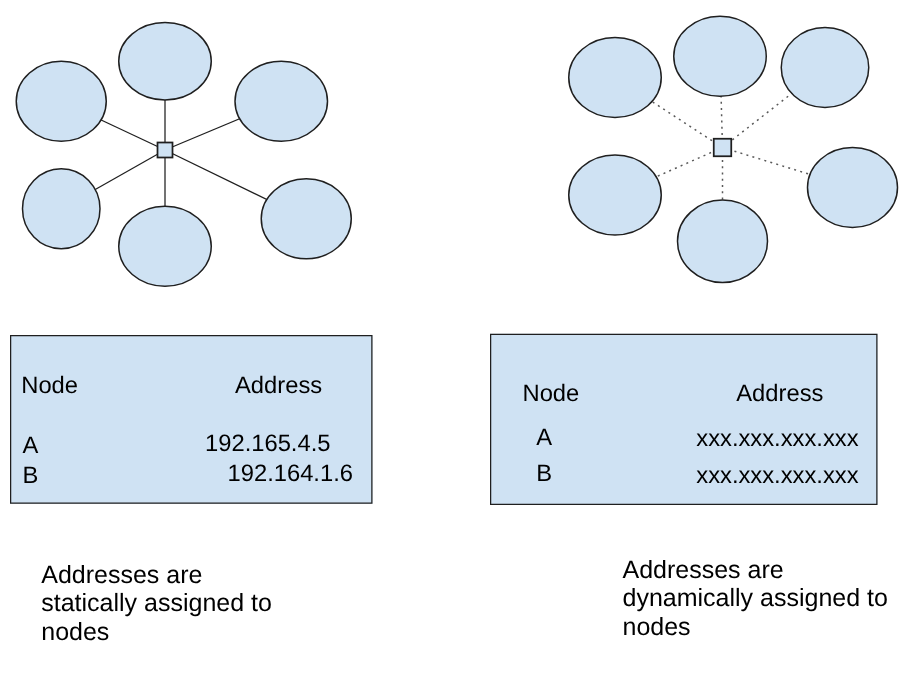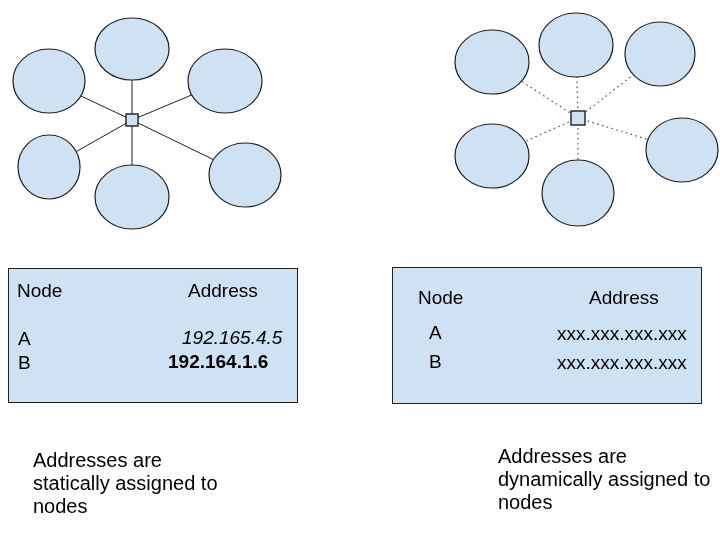--- a/index.html
+++ b/index.html
@@ -28,29 +28,29 @@
   .hub-rect     { fill: var(--shape-fill); stroke: var(--shape-stroke); stroke-width: 1.4; }
   .link-solid   { stroke: var(--link-solid); stroke-width: 1; }
   .link-dotted  { stroke: var(--link-dotted); stroke-width: 1.2; stroke-dasharray: 1.6 3.4; }
 
   .table-box {
     position: absolute;
     background: var(--shape-fill);
     border: 1px solid var(--shape-stroke);
     font-size: 19px;
   }
-  .table-box span { position: absolute; white-space: nowrap; }
+  .table-box span { position: absolute; white-space: nowrap; margin-top: 18px; }
 
   #static-table { left: 8px; top: 268px; width: 290px; height: 135px; }
   #static-table .col-node-h { left: 8px;   top: 11px; }
   #static-table .col-addr-h { left: 179px; top: 11px; }
   #static-table .row0-node  { left: 9px;   top: 59px; }
-  #static-table .row0-addr  { left: 173px; top: 58px; font-style: italic; }
+  #static-table .row0-addr  { left: 155px; top: 58px; }
   #static-table .row1-node  { left: 9px;   top: 83px; }
-  #static-table .row1-addr  { left: 159px; top: 82px; font-weight: bold; }
+  #static-table .row1-addr  { left: 173px; top: 82px; }
 
   #dynamic-table { left: 392px; top: 267px; width: 310px; height: 137px; }
   #dynamic-table .col-node-h { left: 25px;  top: 19px; }
   #dynamic-table .col-addr-h { left: 196px; top: 19px; }
   #dynamic-table .row0-node  { left: 36px;  top: 54px; }
   #dynamic-table .row0-addr  { left: 164px; top: 55px; }
   #dynamic-table .row1-node  { left: 36px;  top: 83px; }
   #dynamic-table .row1-addr  { left: 164px; top: 84px; }
 
   .caption {

